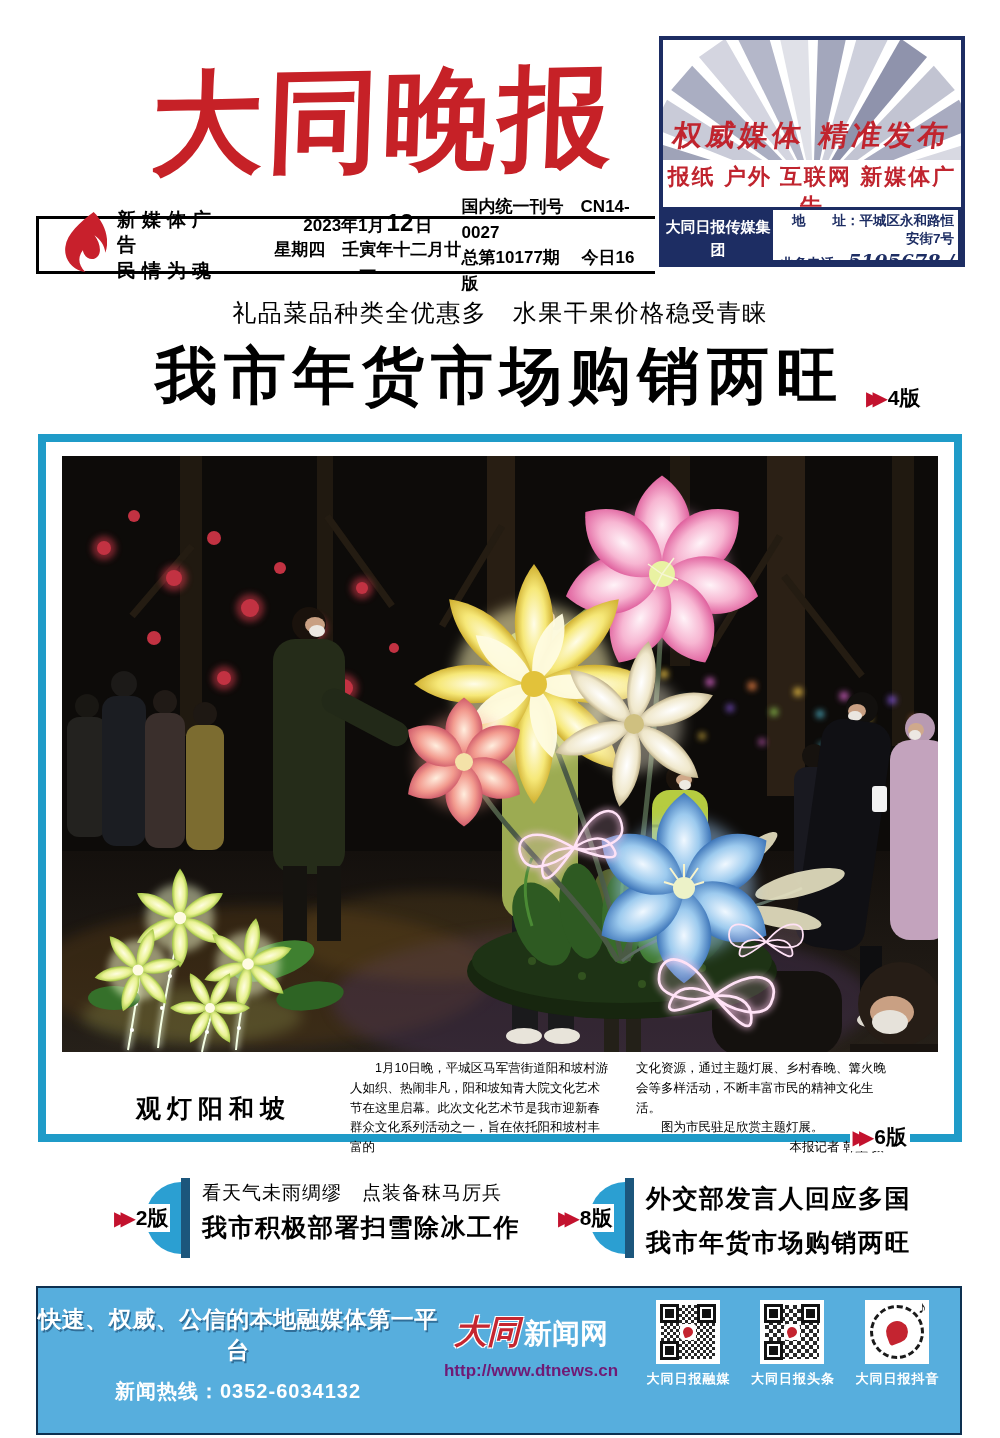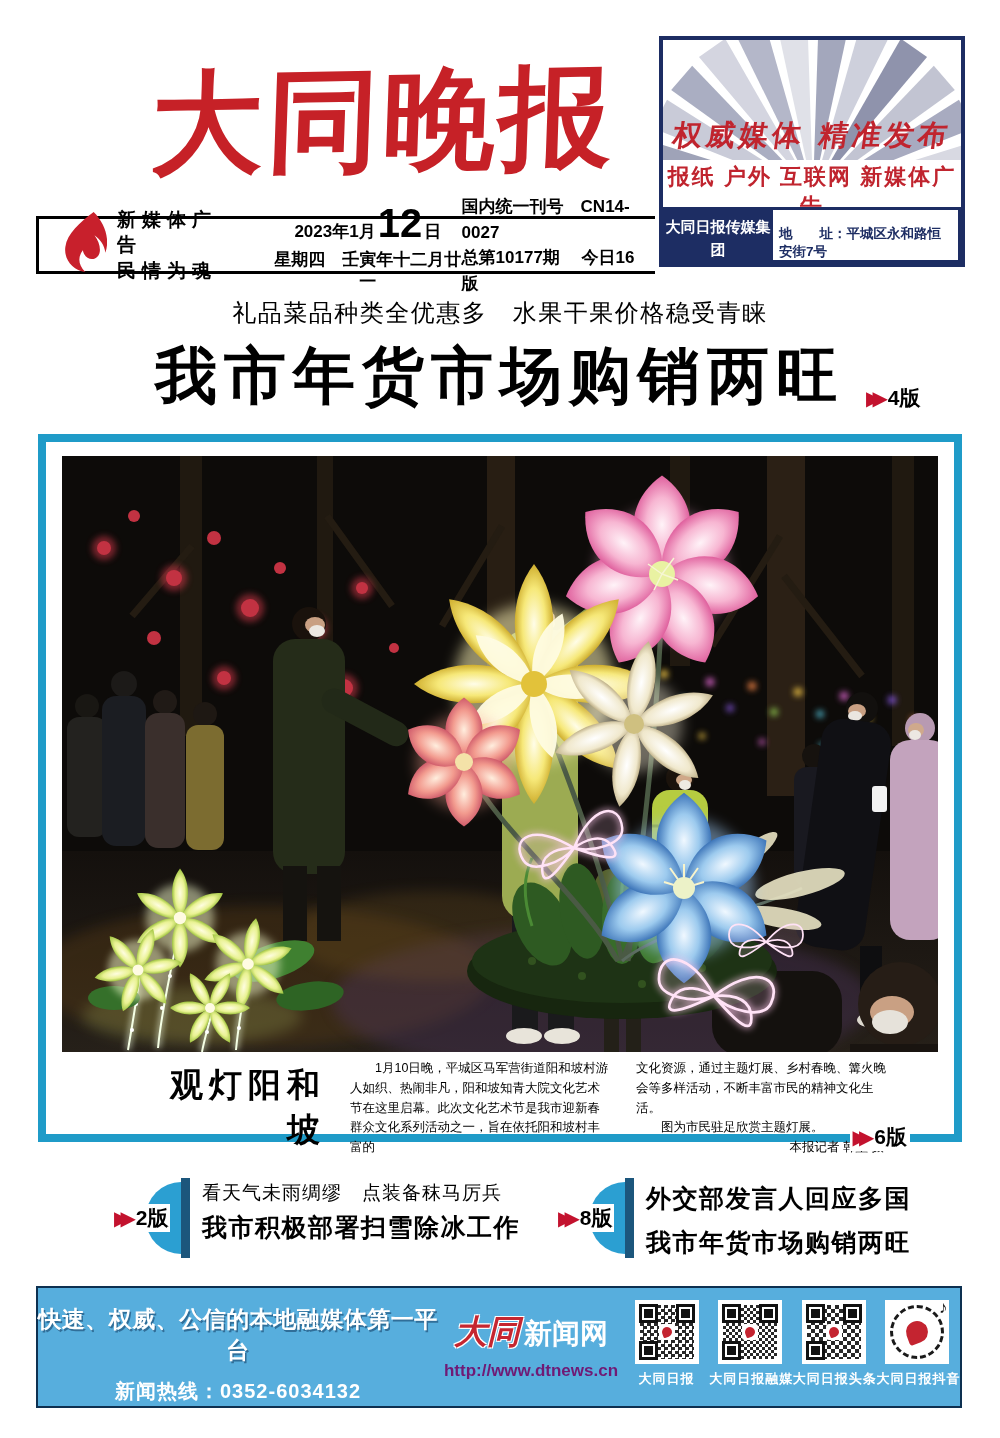--- a/index.html
+++ b/index.html
@@ -9,69 +9,69 @@
   
   .masthead-title{position:absolute;left:118px;top:40px;width:530px;height:165px;
     font-size:112px;font-weight:900;color:#c62127;text-align:center;line-height:160px;
     letter-spacing:4px;transform:skewX(-3deg) rotate(-1deg);font-family:"DejaVu Serif","Liberation Serif",serif;}
   .date-bar{position:absolute;left:36px;top:216px;width:616px;height:52px;
     border-top:3px solid #000;border-bottom:3px solid #000;border-left:3px solid #000;
     display:flex;align-items:center;}
   .flame{position:absolute;left:18px;top:-13px;width:50px;height:72px;}
   .mast-slogan{margin-left:78px;font-size:19px;font-weight:600;line-height:1.35;letter-spacing:6px;}
   .pubdate{margin-left:42px;text-align:center;font-size:17px;font-weight:600;line-height:1.3;}
-  .pubdate .big{font-size:40px;font-weight:900;padding:0 2px;}
+  .pubdate .big{font-size:24px;font-weight:900;padding:0 2px;}
   .issue{margin-left:auto;margin-right:4px;font-size:17px;font-weight:600;line-height:1.5;text-align:left;}
 
   
   .ad-box{position:absolute;left:659px;top:36px;width:298px;height:223px;border:4px solid #1d2d63;background:#fff;overflow:hidden;}
   .fan{position:absolute;left:0;top:0;width:298px;height:120px;}
   .ad-slogan{position:absolute;left:0;top:76px;width:100%;text-align:center;font-size:29px;font-weight:900;
     color:#c0242e;letter-spacing:4px;transform:skewX(-8deg);font-family:"DejaVu Serif","Liberation Serif",serif;}
   .ad-channels{position:absolute;left:0;top:122px;width:100%;text-align:center;font-size:22px;font-weight:900;color:#c0242e;letter-spacing:2px;}
   .ad-strip{position:absolute;left:0;bottom:0;width:100%;height:56px;background:#1d2d63;display:flex;}
   .ad-company{width:110px;color:#fff;font-weight:800;font-size:15px;line-height:1.55;text-align:center;padding-top:8px;}
   .ad-company .sp{letter-spacing:3px;}
-  .ad-contact{flex:1;background:#fff;margin:3px 3px 3px 0;color:#1d2d63;padding:15px 4px 0 6px;}
+  .ad-contact{flex:1;background:#fff;margin:3px 3px 3px 0;color:#1d2d63;padding:2px 4px 0 6px;text-align:right;}
   .ad-contact .addr{font-size:13.5px;font-weight:800;}
   .ad-contact .phone{font-size:13.5px;font-weight:800;margin-top:2px;}
   .ad-contact .pnum{font-family:"DejaVu Serif","Liberation Serif",serif;font-style:italic;font-weight:900;font-size:19px;}
 
   
   .kicker{position:absolute;left:150px;top:297px;width:700px;text-align:center;font-size:24px;letter-spacing:1.5px;font-weight:500;}
   .headline{position:absolute;left:105px;top:334px;width:790px;text-align:center;font-size:62px;font-weight:900;letter-spacing:7px;}
   .pageref{font-size:21px;font-weight:700;white-space:nowrap;}
   .arrows::before{content:"▶▶";color:#c3122e;letter-spacing:-9px;margin-right:9px;font-size:20px;}
   .pr-4{position:absolute;left:866px;top:384px;}
 
   
   .photo-frame{position:absolute;left:38px;top:434px;width:908px;height:692px;border:8px solid #1f9bc8;background:#fff;}
   .photo{position:relative;width:876px;height:596px;margin:14px auto 0;overflow:hidden;background:#0d0b09;}
   .caption{display:flex;padding:7px 20px 0 90px;gap:24px;}
-  .cap-title{width:190px;font-size:33px;font-weight:900;letter-spacing:6px;align-self:center;text-align:right;}
+  .cap-title{width:190px;font-size:25px;font-weight:900;letter-spacing:6px;align-self:center;text-align:left;}
   .cap-col{width:262px;font-size:12.5px;line-height:1.58;}
   .cap-col p{margin:0;}
   .cap-col .ind{text-indent:2em;}
   .cap-col .byline{text-align:right;padding-right:14px;}
   .pr-6{position:absolute;right:44px;bottom:-17px;background:#fff;padding:0 3px;}
 
   
   .teaser{position:absolute;width:420px;height:94px;}
   .t1{left:112px;top:1178px;}
   .t2{left:556px;top:1178px;}
   .disc{position:absolute;left:34px;top:4px;width:35px;height:72px;background:#2b9fd2;border-radius:36px 0 0 36px;}
   .disc-bar{position:absolute;left:69px;top:0;width:9px;height:80px;background:#1c567c;}
   .t-ref{position:absolute;left:0;top:26px;background:#fff;padding:0 2px;}
   .t-kicker{position:absolute;left:90px;top:2px;font-size:19px;letter-spacing:1px;}
   .t-headline{position:absolute;left:90px;top:33px;font-size:25px;font-weight:900;letter-spacing:1.5px;}
   .t-line1{position:absolute;left:90px;top:4px;font-size:25px;font-weight:900;letter-spacing:1.5px;}
   .t-line2{position:absolute;left:90px;top:48px;font-size:25px;font-weight:900;letter-spacing:1.5px;}
 
   
-  .footer{position:absolute;left:36px;top:1286px;width:926px;height:122px;background:#57aedd;border:2px solid #0d3050;display:flex;box-sizing:border-box;}
+  .footer{position:absolute;left:36px;top:1286px;width:926px;height:149px;background:#57aedd;border:2px solid #0d3050;display:flex;box-sizing:border-box;}
   .f-left{width:400px;padding-top:16px;text-align:center;}
   .f-slogan{font-size:23px;font-weight:900;color:#fff;text-shadow:1.5px 1.5px 0 rgba(16,58,96,.55);letter-spacing:.5px;}
   .f-hotline{margin-top:12px;font-size:20px;font-weight:600;color:#fff;letter-spacing:1px;}
   .f-center{width:186px;padding-top:22px;text-align:center;}
   .logo-red{font-size:33px;font-weight:900;font-style:italic;color:#c52630;
     text-shadow:-1px -1px 0 #fff,1px -1px 0 #fff,-1px 1px 0 #fff,1px 1px 0 #fff;
     font-family:"DejaVu Serif","Liberation Serif",serif;}
   .logo-white{font-size:28px;font-weight:900;color:#fff;margin-left:4px;}
   .f-url{margin-top:6px;font-size:17px;font-weight:700;color:#701a75;}
   .f-qrs{flex:1;display:flex;justify-content:space-evenly;padding-top:12px;}
@@ -592,30 +592,20 @@
       <div class="f-slogan">快速、权威、公信的本地融媒体第一平台</div>
       <div class="f-hotline">新闻热线：0352-6034132</div>
     </div>
     <div class="f-center">
       <div><span class="logo-red">大同</span><span class="logo-white">新闻网</span></div>
       <div class="f-url">http://www.dtnews.cn</div>
     </div>
     <div class="f-qrs">
       <div class="qr-item">
         <div class="qr">
-          <div class="qr-mod"></div>
-          <div class="finder f-tl"></div>
-            <div class="finder f-tr"></div>
-            <div class="finder f-bl"></div>
-          <div class="qr-logo"></div>
-        </div>
-        <div class="qr-label">大同日报</div>
-      </div>
-      <div class="qr-item">
-        <div class="qr">
           <div class="qr-mod" style="background-size:6px 6px;"></div>
           <div class="finder f-tl"></div>
             <div class="finder f-tr"></div>
             <div class="finder f-bl"></div>
           <div class="qr-logo"></div>
         </div>
         <div class="qr-label">大同日报融媒</div>
       </div>
       <div class="qr-item">
         <div class="qr">

